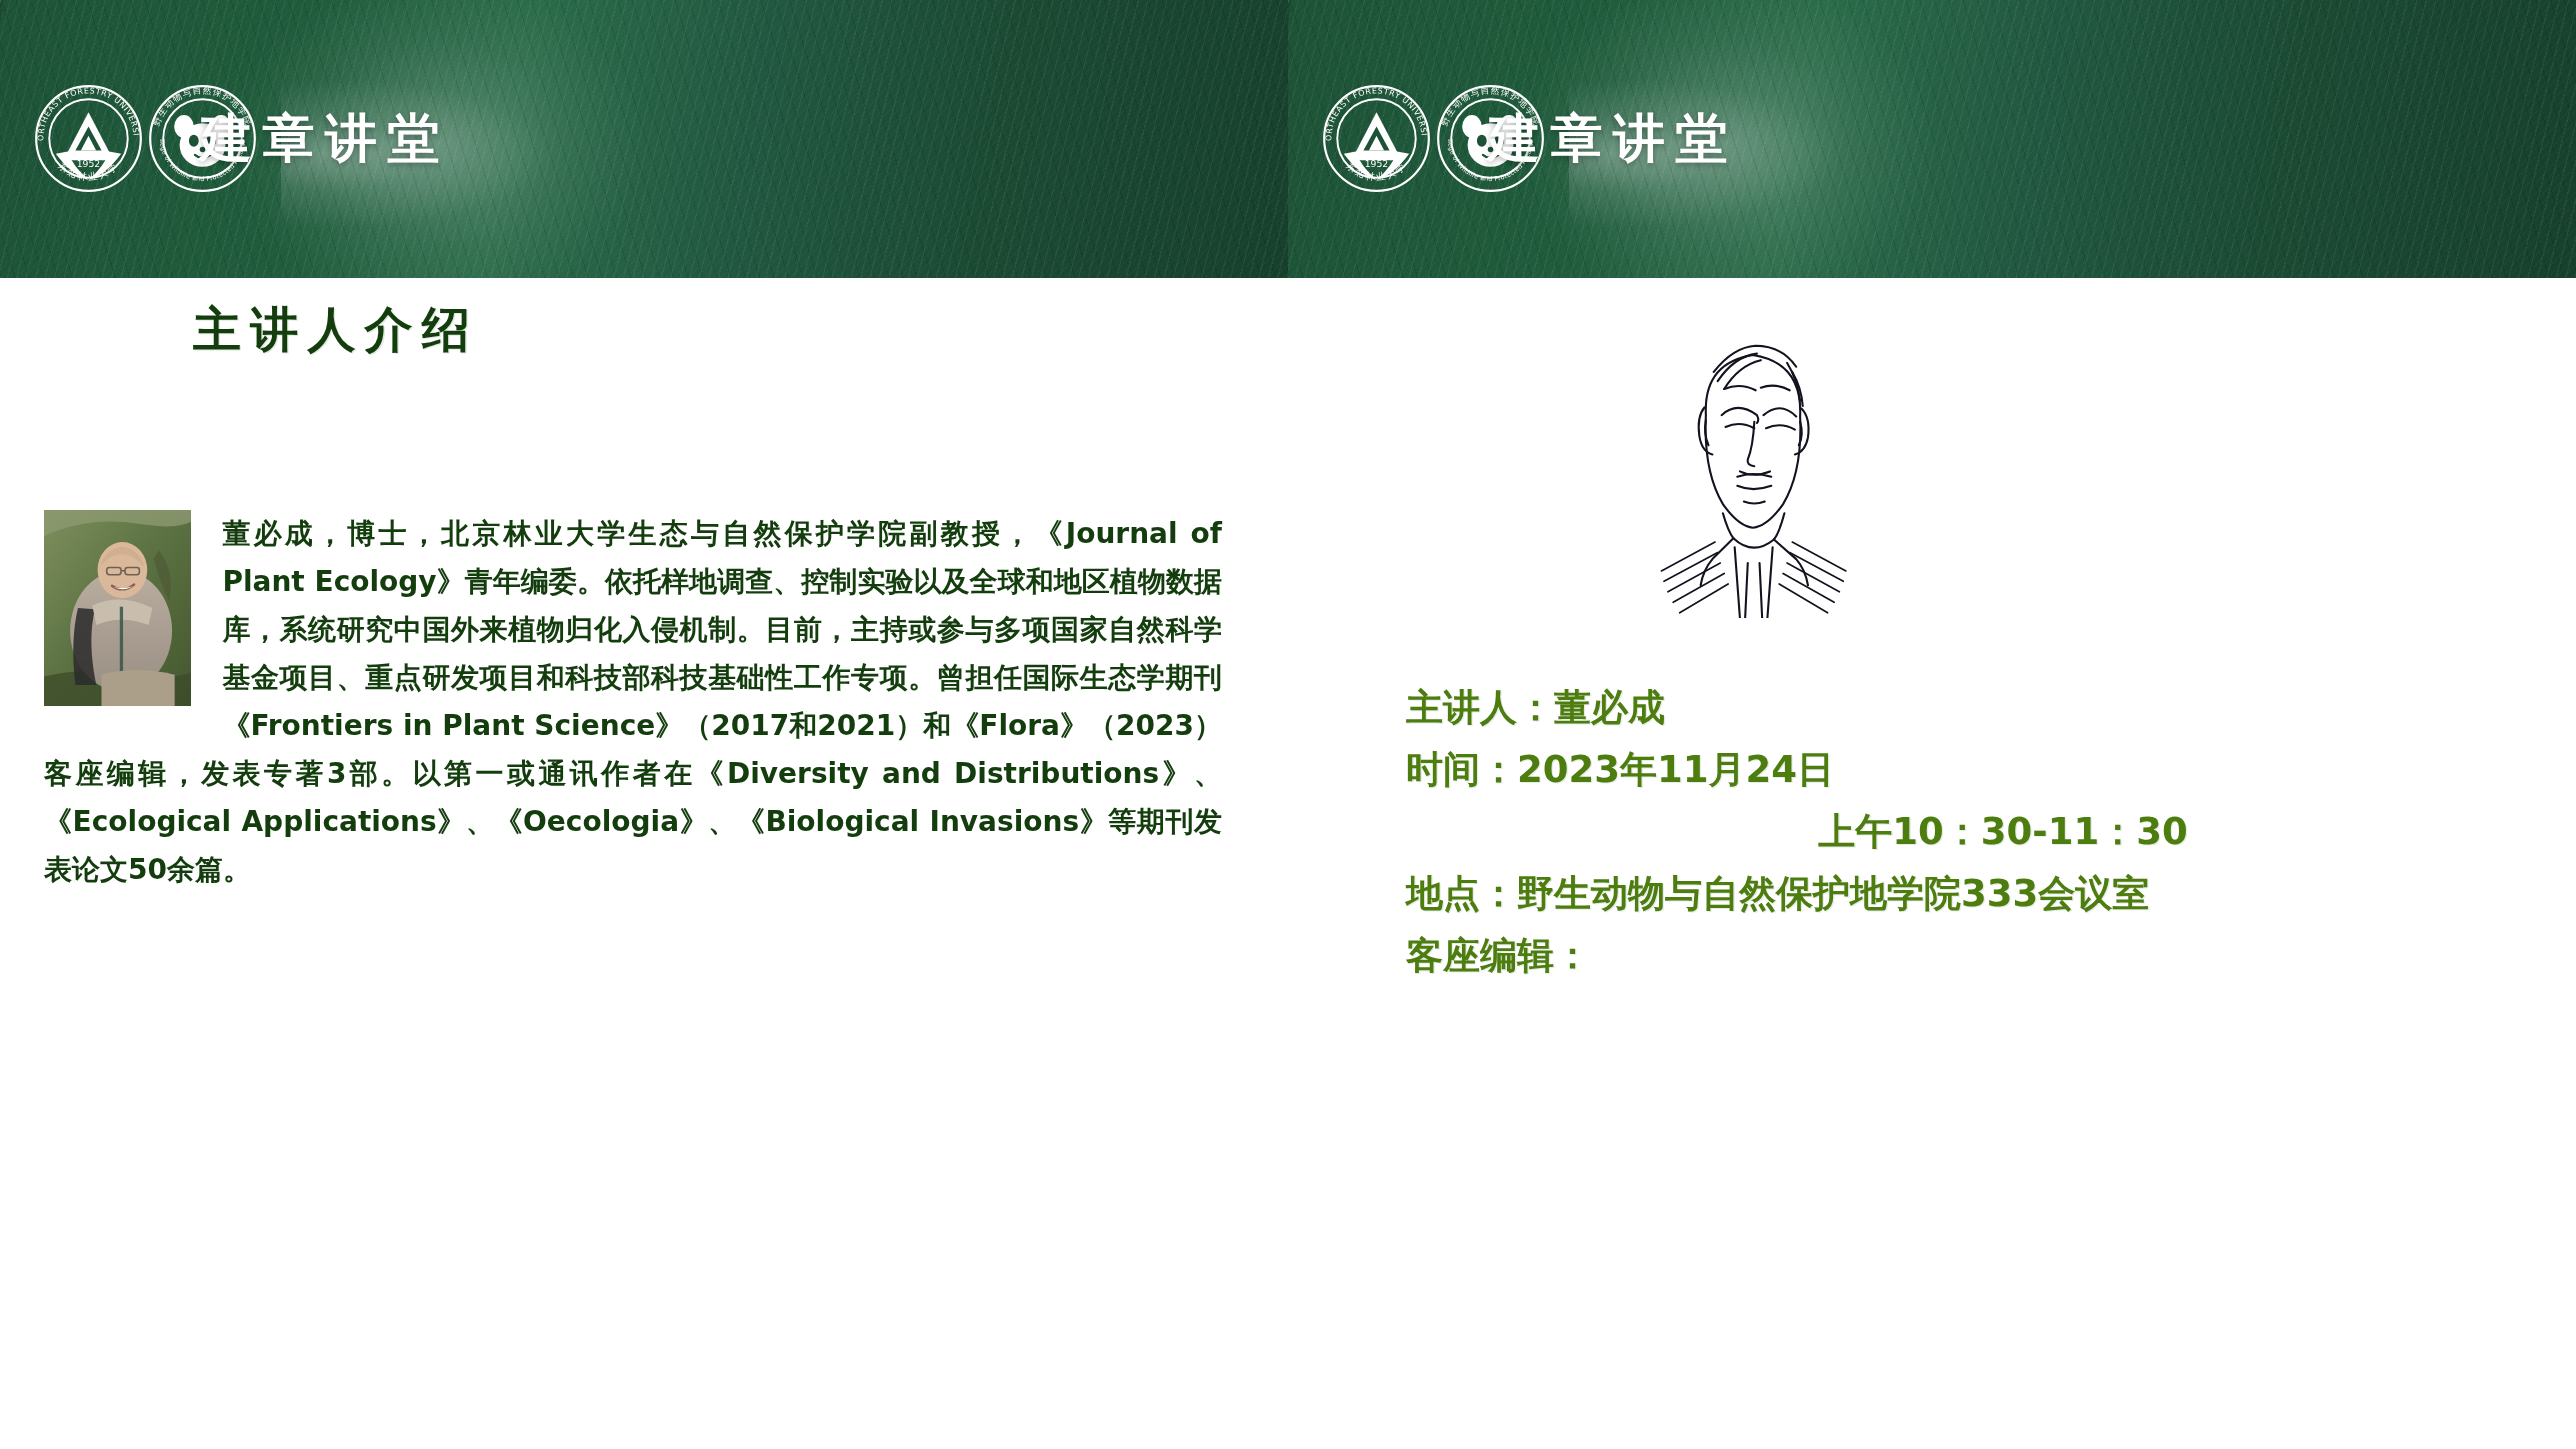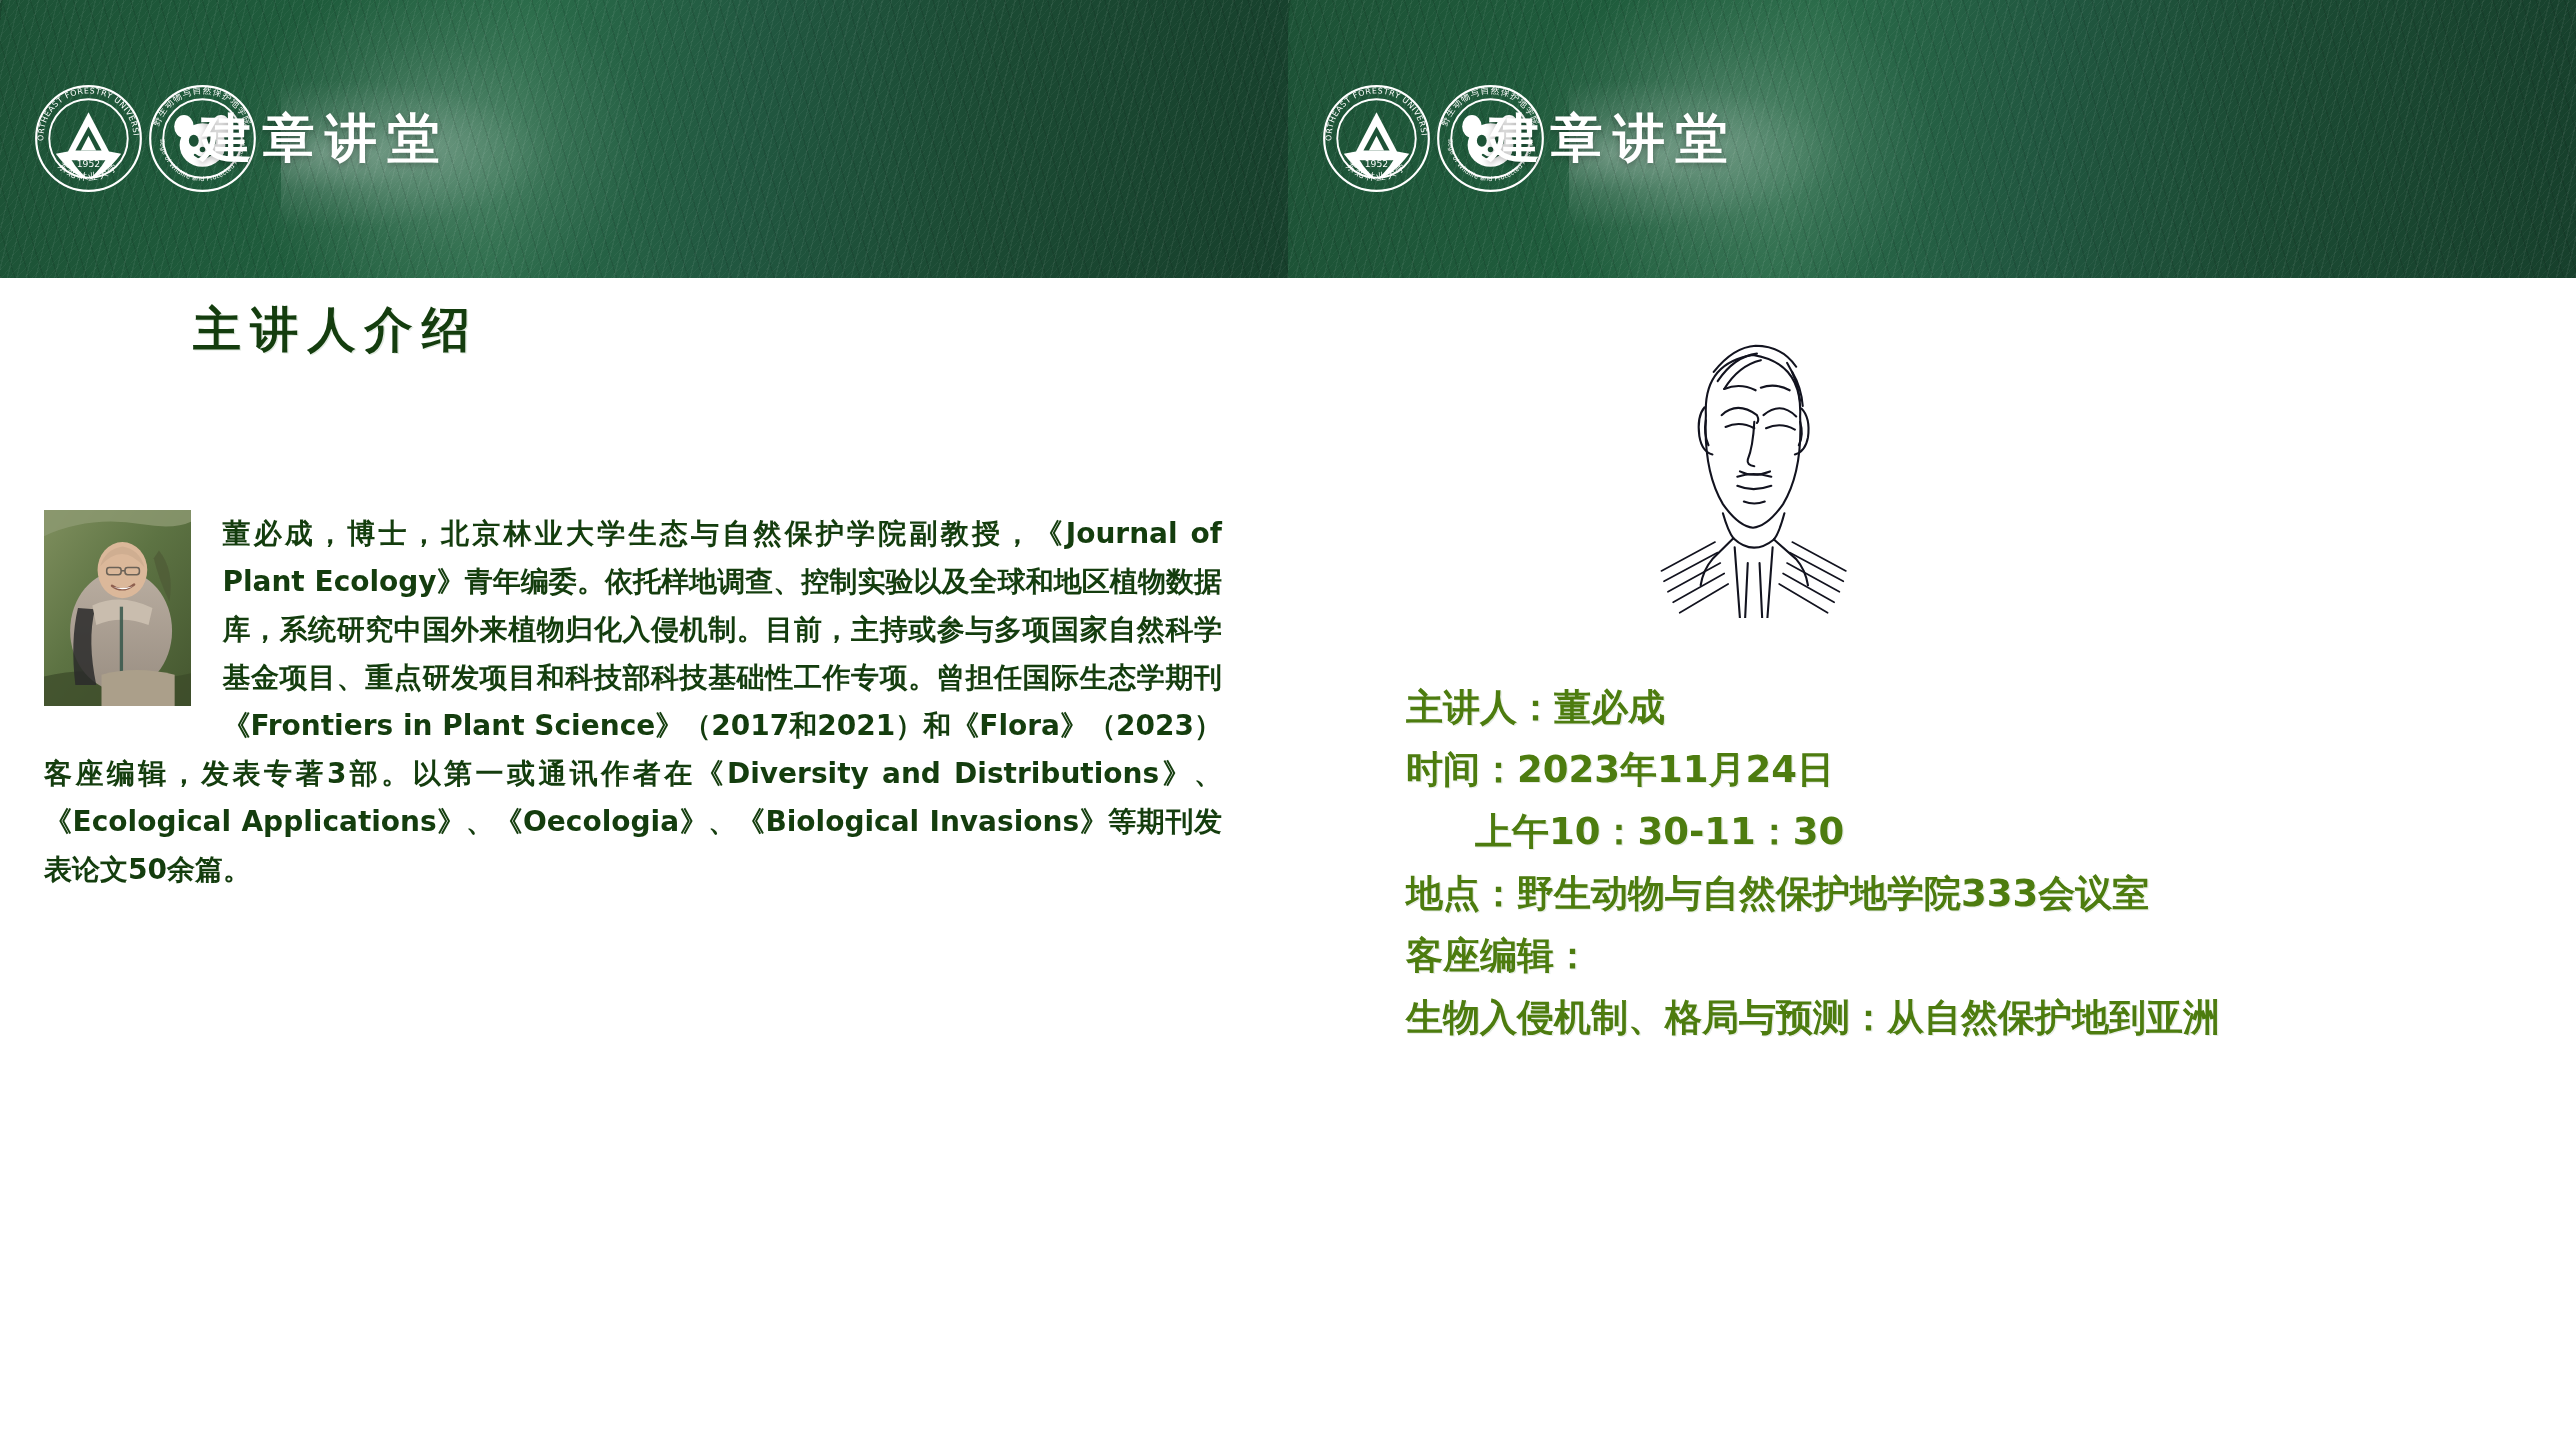--- a/index.html
+++ b/index.html
@@ -79,21 +79,21 @@
 
   
   .info{
     position:absolute;left:118px;top:399px;width:1125px;
     color:#4d7c0f;font-weight:700;
     font-family:"DejaVu Sans","Liberation Sans",sans-serif;
     font-size:37px;line-height:62px;
     text-shadow:1.3px 1.3px 0 rgba(205,218,205,.5);
   }
   .info .ln{white-space:nowrap;}
-  .info .ln.indent{padding-left:69px;}
+  .info .ln.indent{padding-left:69px;text-align:center;}
 </style>
 </head>
 <body>
 
 <div class="slide left">
 
   <div class="header">
     <div class="header-ray"></div>
 
     <div class="logos">
@@ -296,18 +296,17 @@
         </g>
       </svg>
     </div>
 
     <div class="info">
       <div class="ln">主讲人：董必成</div>
       <div class="ln">时间：2023年11月24日</div>
       <div class="ln indent">上午10：30-11：30</div>
       <div class="ln">地点：野生动物与自然保护地学院333会议室</div>
       <div class="ln">客座编辑：</div>
-      <div class="ln">生物入侵机制、格局与预测：从自然保护地到亚洲</div>
     </div>
 
   </div>
 </div>
 
 
 </body></html>

